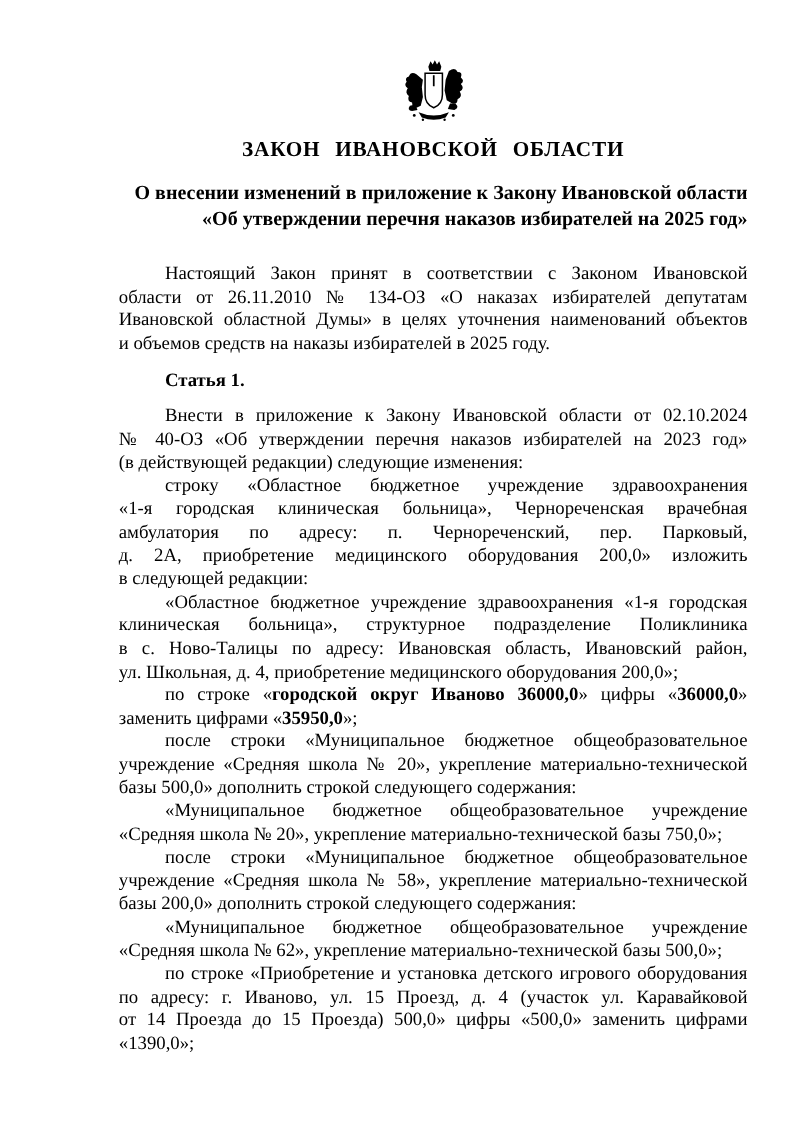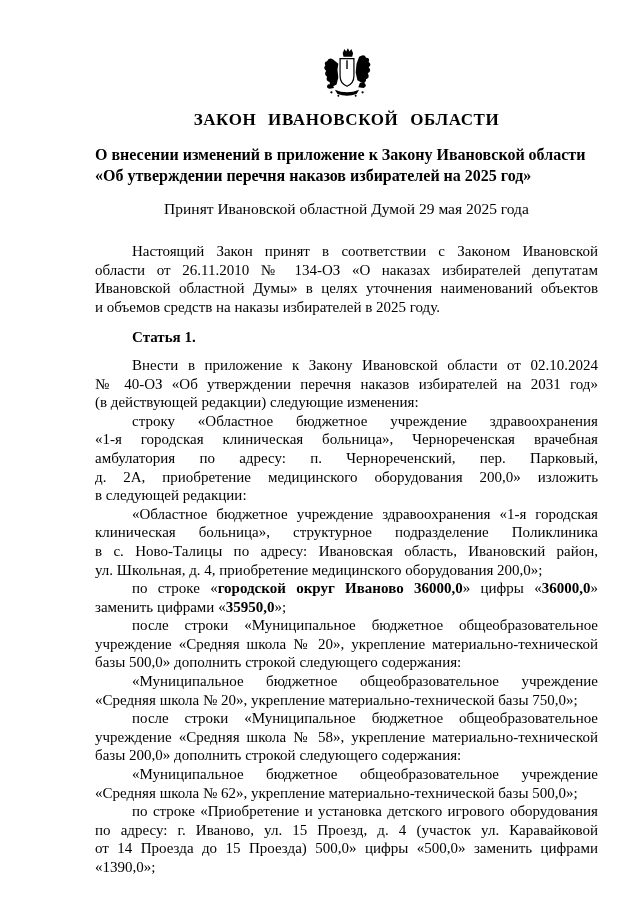--- a/index.html
+++ b/index.html
@@ -27,21 +27,21 @@
     margin-top: 7px;
     text-align: center;
     font-weight: bold;
     font-size: 17px;
     letter-spacing: 0.6px;
     word-spacing: 7px;
     line-height: 21px;
   }
   .doc-title {
     margin-top: 14px;
-    text-align: left;
+    text-align: right;
     font-weight: bold;
     font-size: 16px;
     line-height: 21px;
   }
   .adopted {
     margin-top: 13px;
     text-align: center;
     font-size: 15.5px;
     line-height: 19px;
   }
@@ -88,35 +88,34 @@
     </svg>
   </div>
 
   <div class="law-heading">ЗАКОН ИВАНОВСКОЙ ОБЛАСТИ</div>
 
   <div class="doc-title">
     <div>О внесении изменений в приложение к Закону Ивановской области</div>
     <div>«Об утверждении перечня наказов избирателей на 2025 год»</div>
   </div>
 
-  <div class="adopted">Принят Ивановской областной Думой 29 мая 2025 года</div>
 
   <div class="document-body">
       <div class="para body">
         <div class="line"><span>Настоящий Закон принят в соответствии с Законом Ивановской</span></div>
         <div class="line"><span>области от 26.11.2010 № 134-ОЗ «О наказах избирателей депутатам</span></div>
         <div class="line"><span>Ивановской областной Думы» в целях уточнения наименований объектов</span></div>
         <div class="line last"><span>и объемов средств на наказы избирателей в 2025 году.</span></div>
       </div>
       <div class="para article-heading">
         <div class="line last"><span class="bold">Статья 1.</span></div>
       </div>
       <div class="para body">
         <div class="line"><span>Внести в приложение к Закону Ивановской области от 02.10.2024</span></div>
-        <div class="line"><span>№ 40-ОЗ «Об утверждении перечня наказов избирателей на 2031 год»</span></div>
+        <div class="line"><span>№ 40-ОЗ «Об утверждении перечня наказов избирателей на 2023 год»</span></div>
         <div class="line last"><span>(в действующей редакции) следующие изменения:</span></div>
       </div>
       <div class="para body">
         <div class="line"><span>строку «Областное бюджетное учреждение здравоохранения</span></div>
         <div class="line"><span>«1-я городская клиническая больница», Чернореченская врачебная</span></div>
         <div class="line"><span>амбулатория по адресу: п. Чернореченский, пер. Парковый,</span></div>
         <div class="line"><span>д. 2А, приобретение медицинского оборудования 200,0» изложить</span></div>
         <div class="line last"><span>в следующей редакции:</span></div>
       </div>
       <div class="para body">

